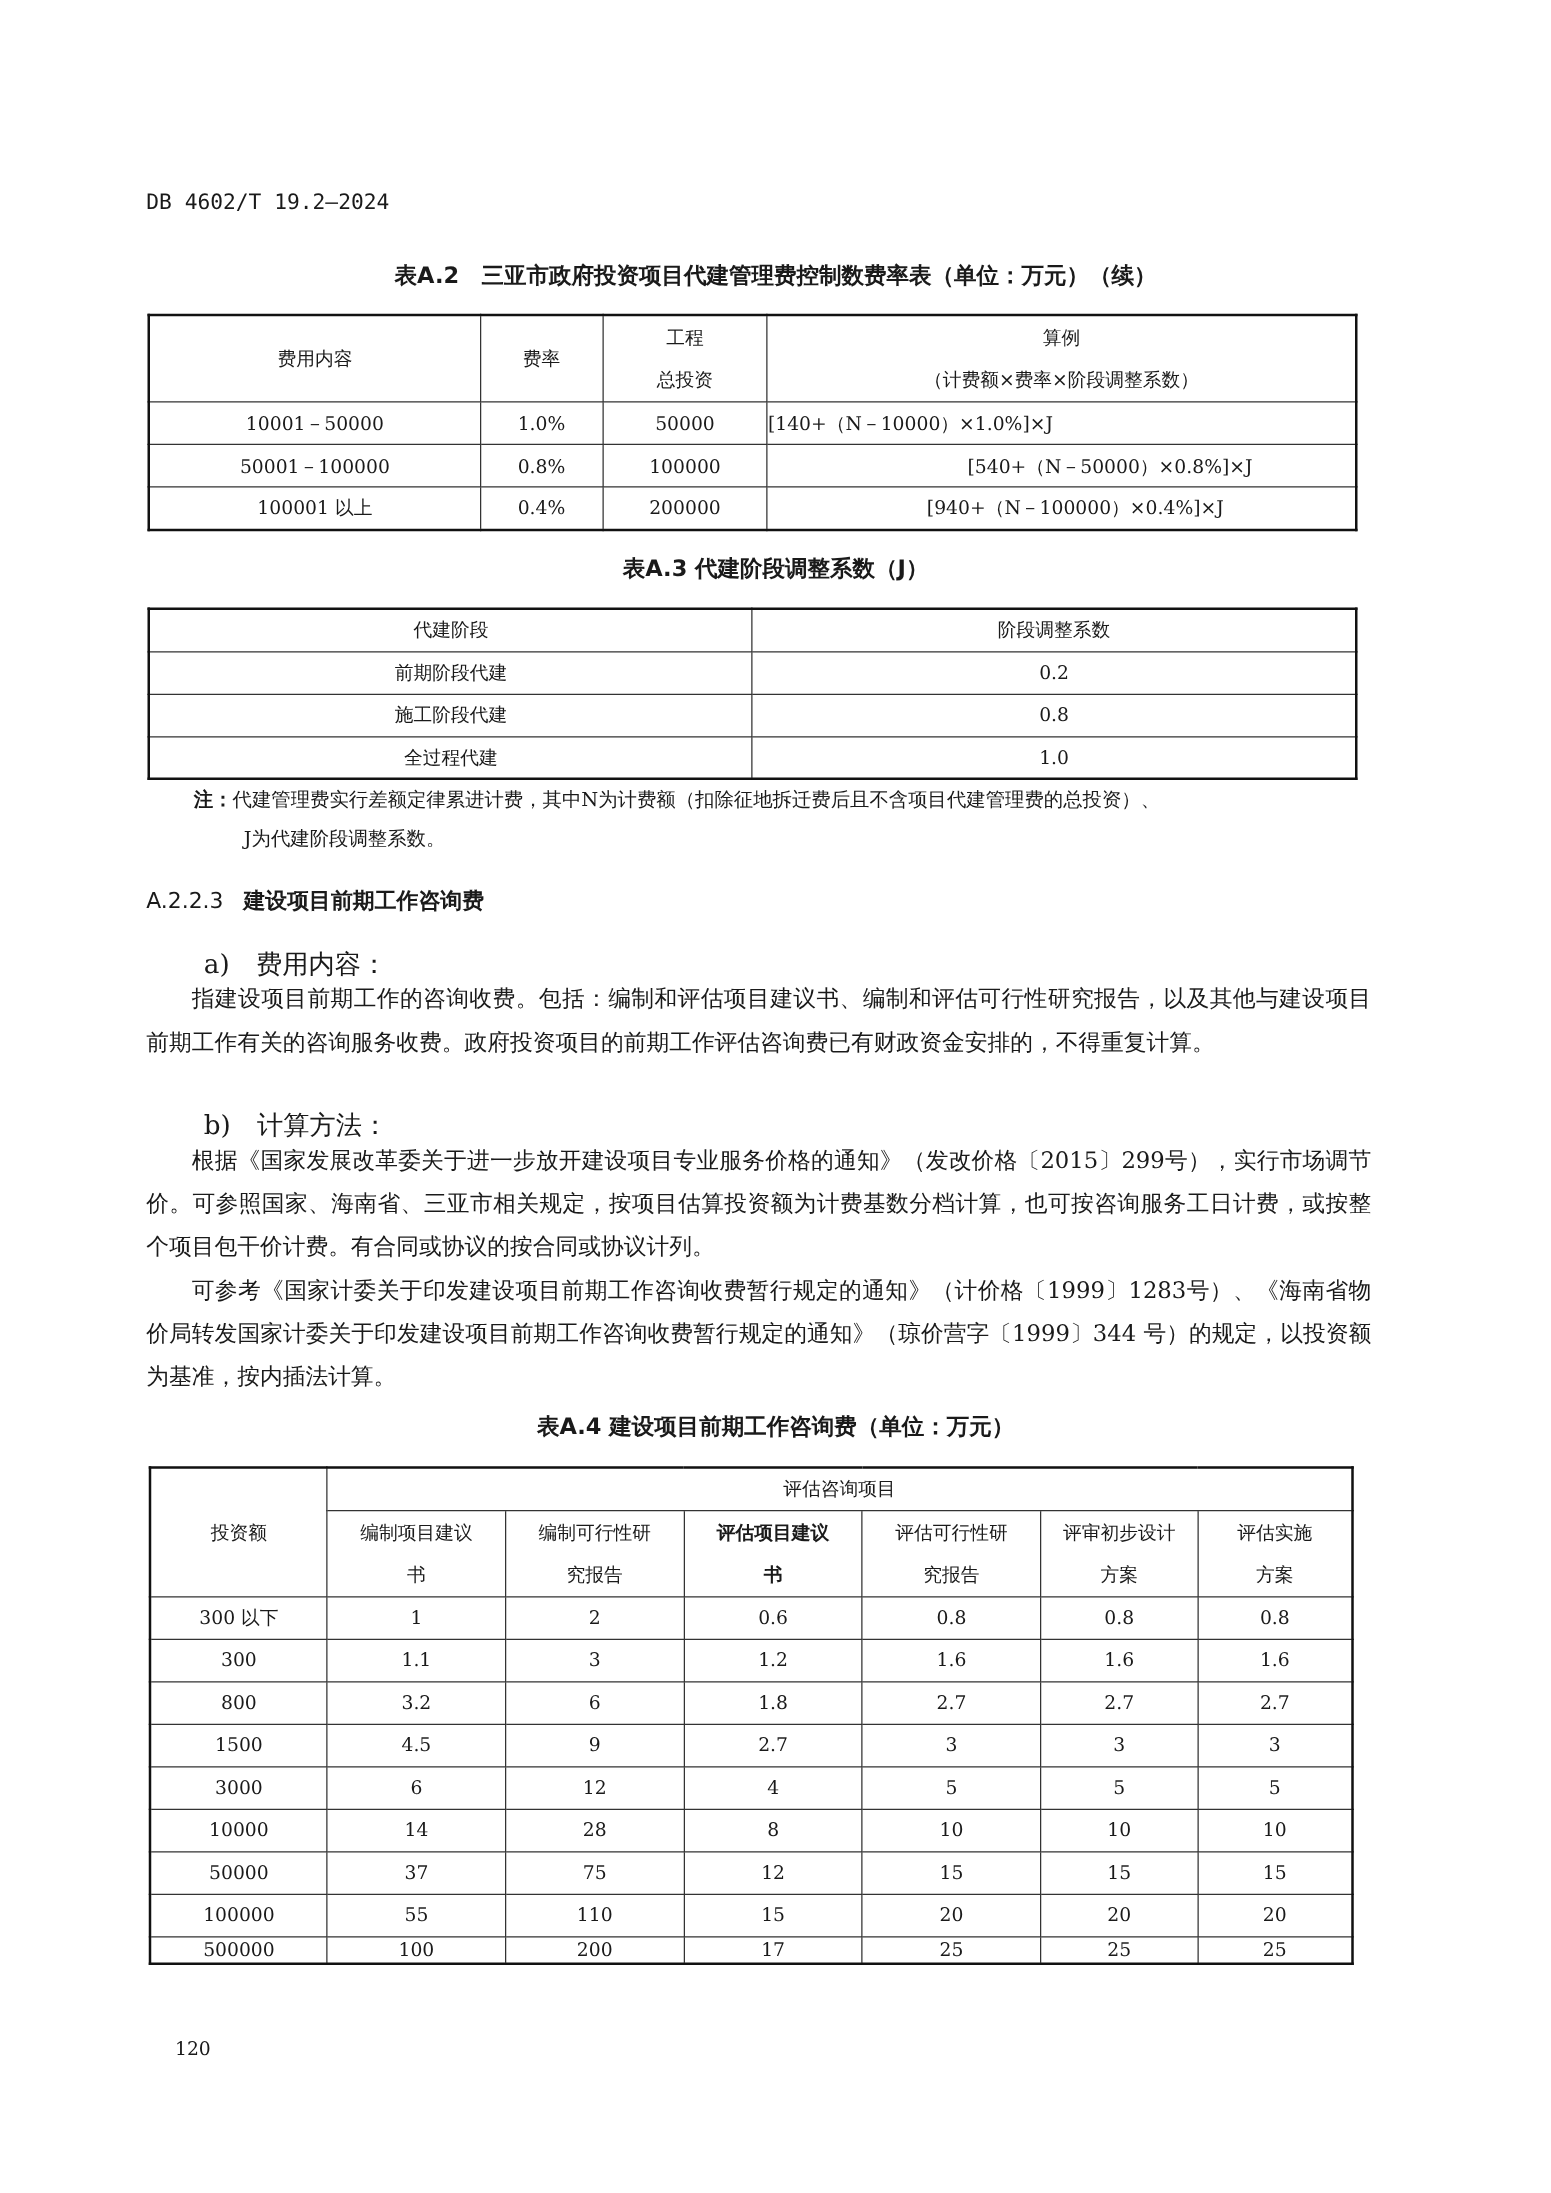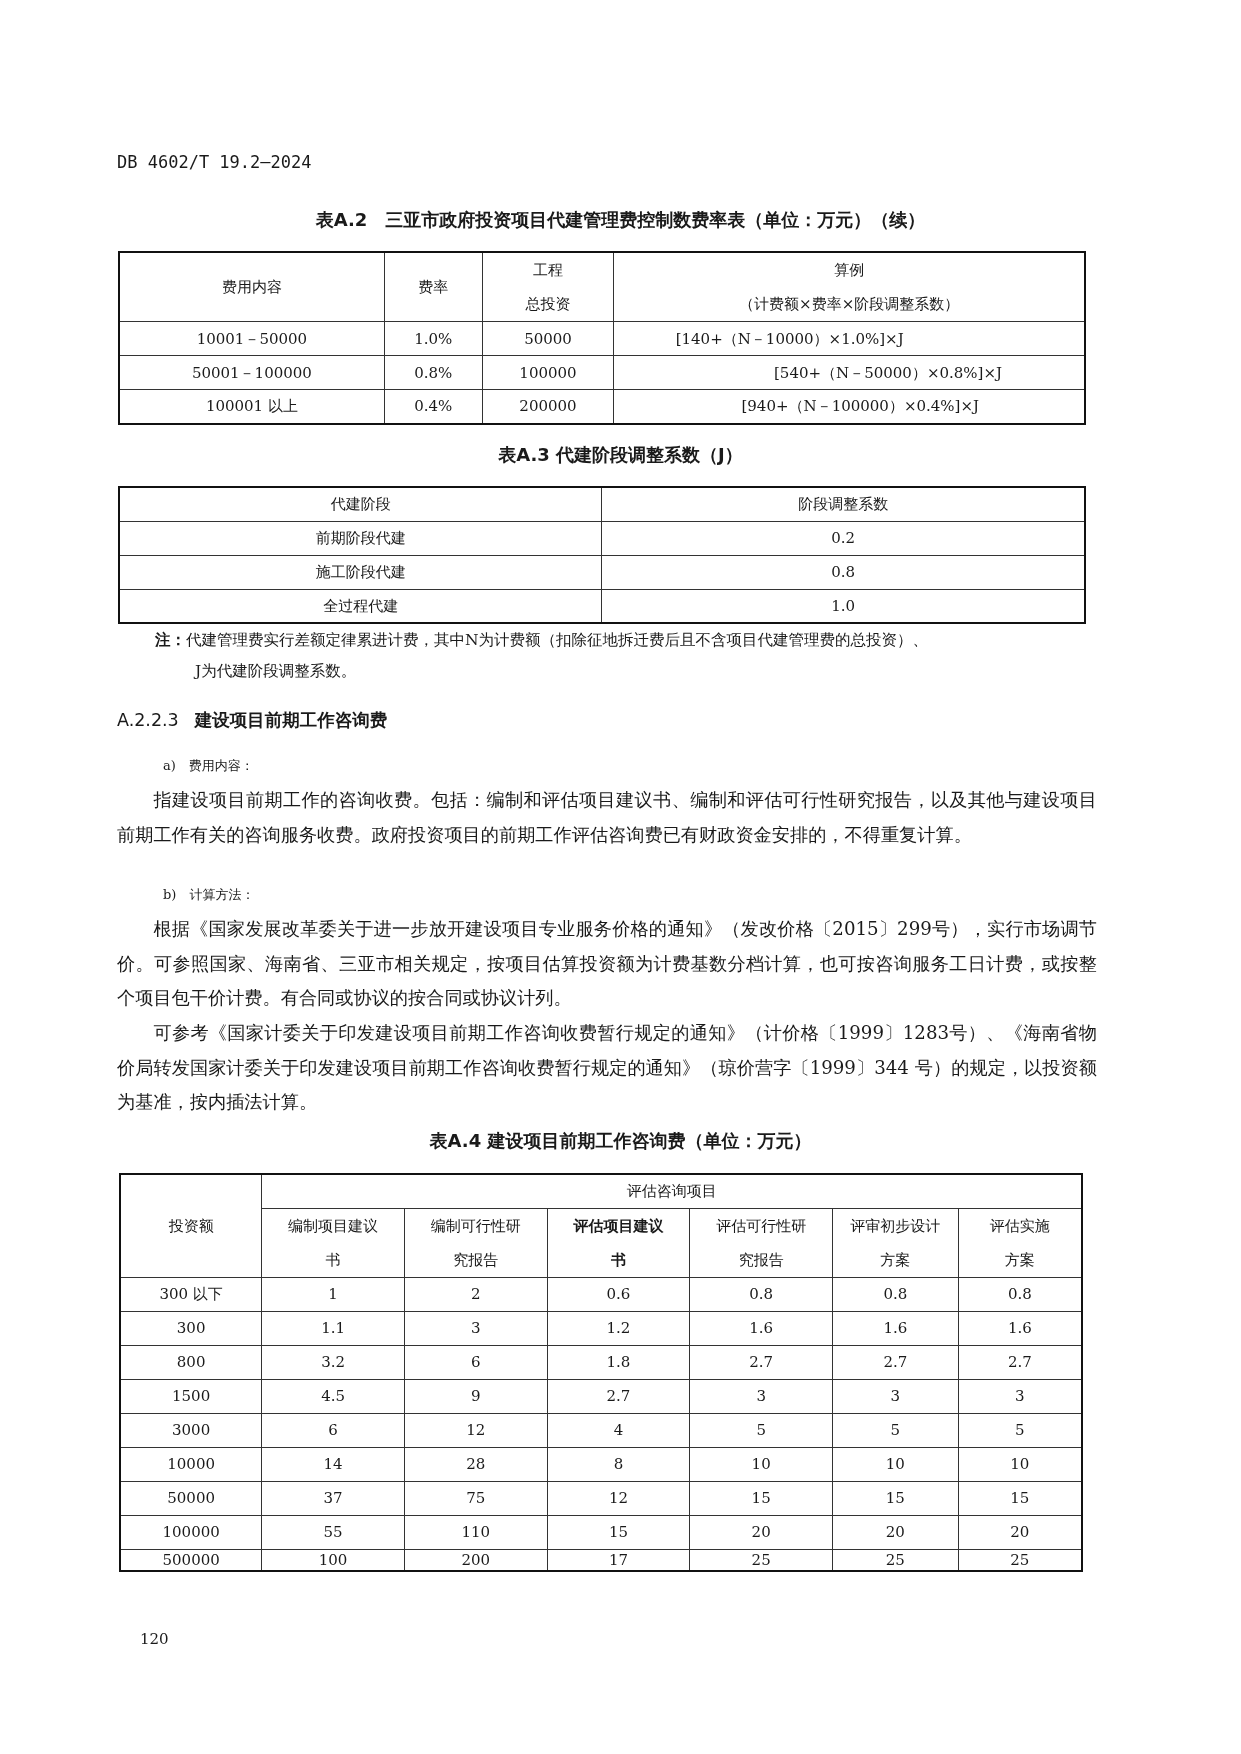--- a/index.html
+++ b/index.html
@@ -15,21 +15,21 @@
     border: 1px solid #333; text-align: center; vertical-align: middle;
     font-weight: normal; padding: 0; line-height: 20px;
   }
   table.doc { border: 2px solid #111; }
   .note { left: 155px; font-size: 15.5px; line-height: 24px; }
   .note-cont { left: 195px; font-size: 15.5px; }
   .heading { left: 117px; font-family: "DejaVu Sans", "Liberation Sans", sans-serif; font-size: 17.5px; font-weight: bold; }
   .heading .num { font-weight: normal; margin-right: 16px; }
   .para { left: 117px; width: 980px; font-size: 18.2px; line-height: 34.5px; text-align: justify; }
   .indent { text-indent: 2em; }
-  .item { left: 163px; font-size: 13px; }
+  .item { left: 163px; font-size: 21px; }
   .page-num { left: 140px; top: 1630px; font-size: 15px; }
 </style>
 </head>
 <body>
 
 <div class="abs std-code">DB 4602/T 19.2—2024</div>
 
 <div class="abs caption" style="top:208px;">表A.2　三亚市政府投资项目代建管理费控制数费率表（单位：万元）（续）</div>
 <table class="doc" style="left:118px; top:251px; width:968px;">
   <colgroup>
@@ -42,21 +42,21 @@
       <tr style="height:66px;">
     <td>费用内容</td>
     <td>费率</td>
     <td style="line-height:34px;"><span>工程</span><br><span>总投资</span></td>
     <td style="line-height:34px;"><span>算例</span><br><span>（计费额×费率×阶段调整系数）</span></td>
   </tr>
   <tr style="height:34px;">
     <td>10001－50000</td>
     <td>1.0%</td>
     <td>50000</td>
-    <td style="text-align:center; padding-right:119px;margin-top:47px;">[140+（N－10000）×1.0%]×J</td>
+    <td style="text-align:left; padding-right:119px;margin-top:47px;">[140+（N－10000）×1.0%]×J</td>
   </tr>
   <tr style="height:34px;">
     <td>50001－100000</td>
     <td>0.8%</td>
     <td>100000</td>
     <td style="text-align:right; padding-right:82px;">[540+（N－50000）×0.8%]×J</td>
   </tr>
   <tr style="height:34px;">
     <td>100001 以上</td>
     <td>0.4%</td>

